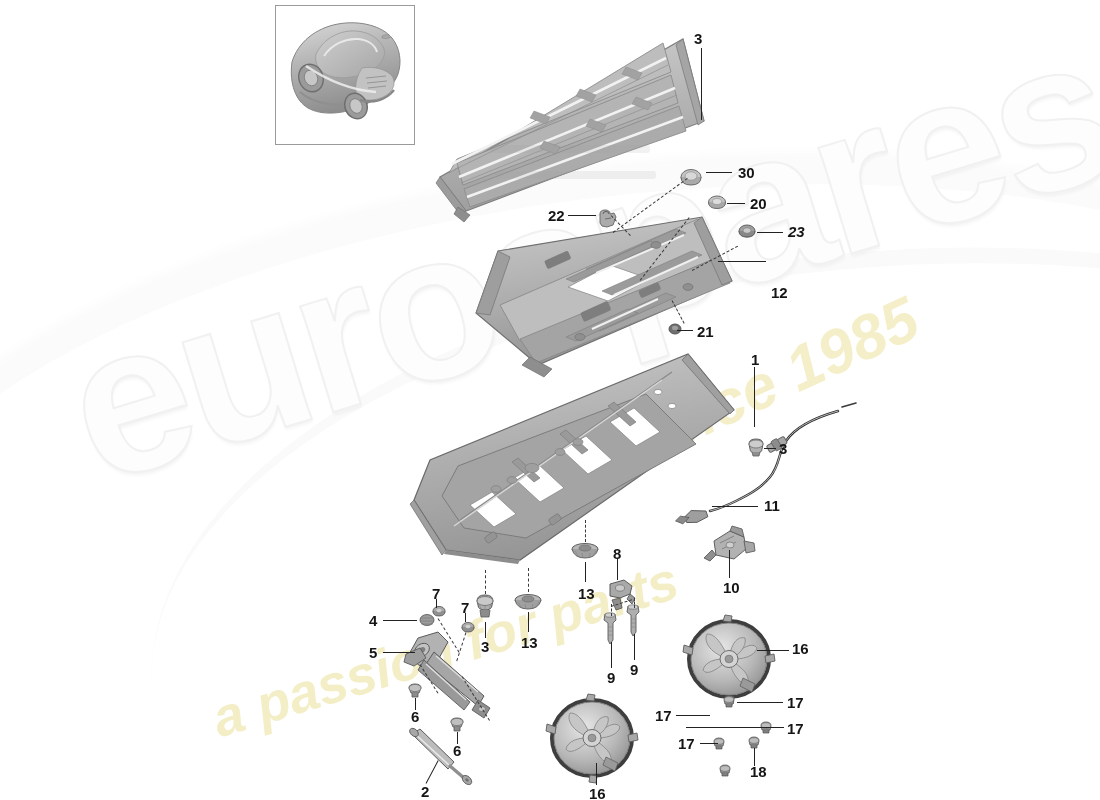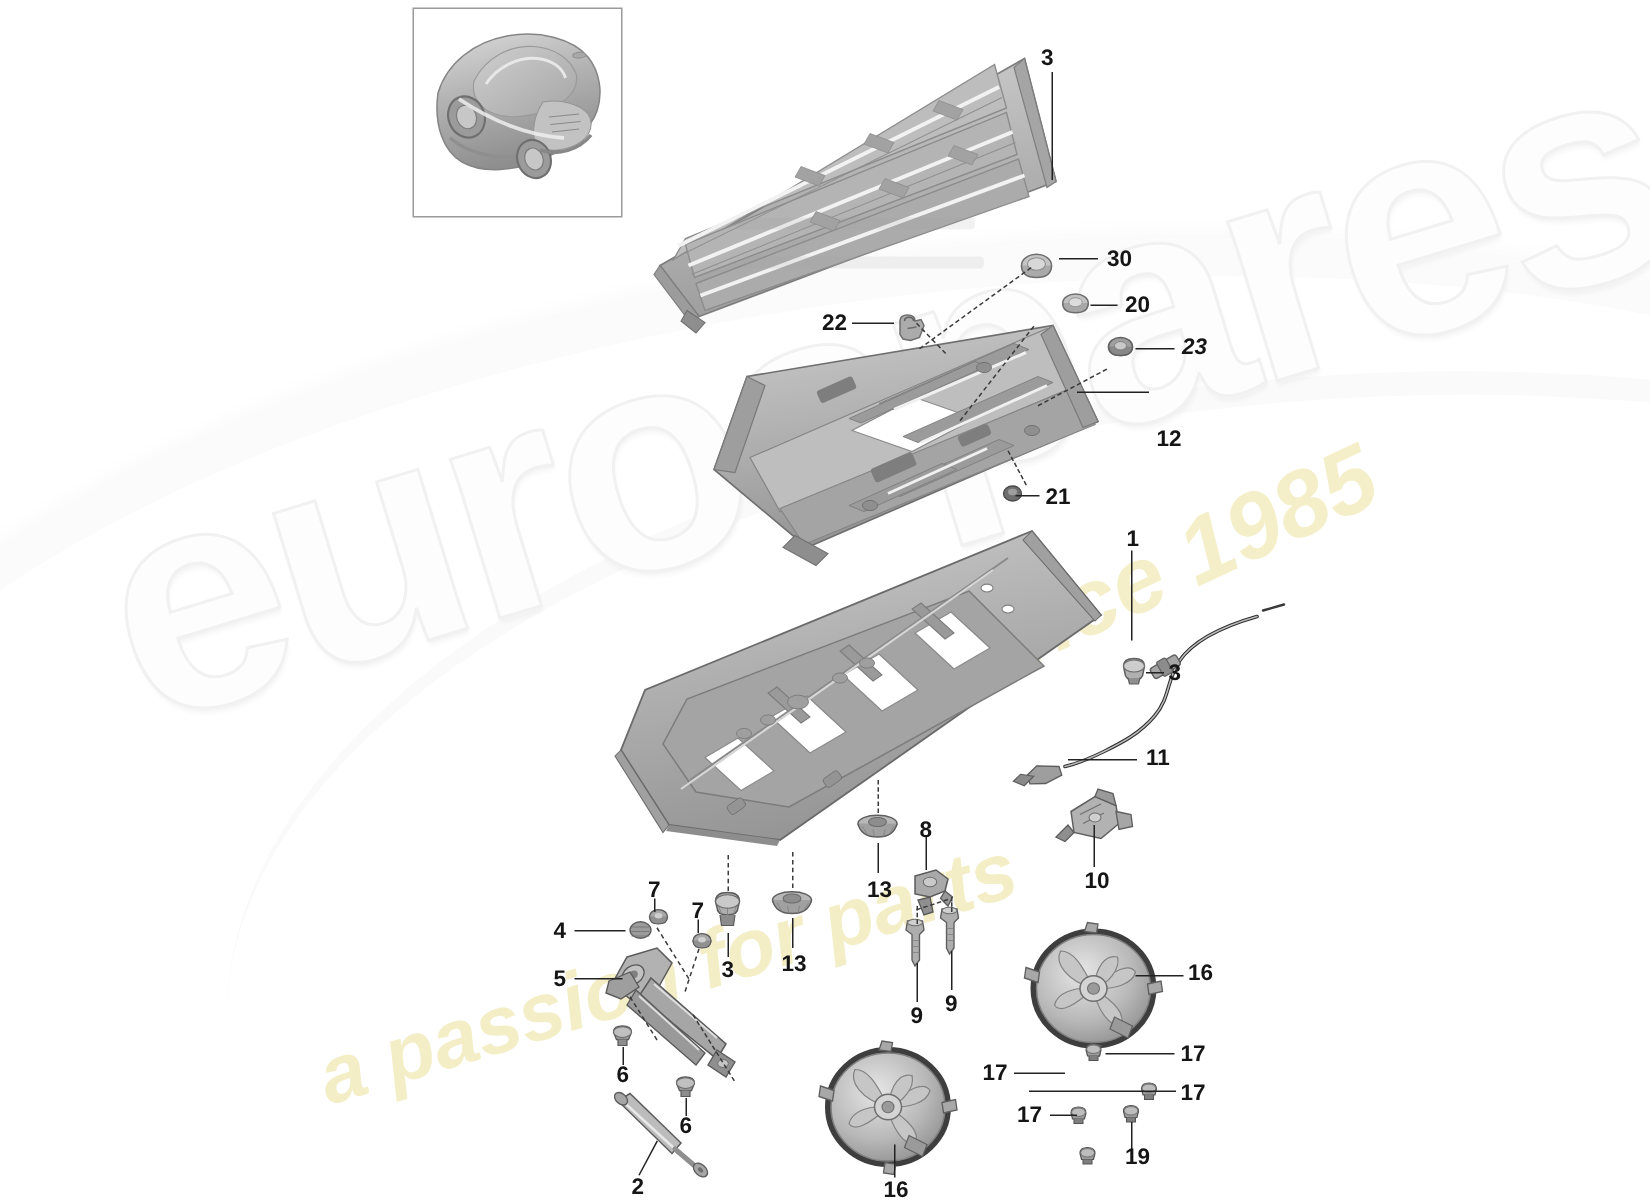--- a/index.html
+++ b/index.html
@@ -740,16 +740,16 @@
     <div class="lbl" style="left:481px; top:639px;">3</div>
     <div class="lbl" style="left:411px; top:709px;">6</div>
     <div class="lbl" style="left:453px; top:743px;">6</div>
     <div class="lbl" style="left:421px; top:784px;">2</div>
     <div class="lbl" style="left:792px; top:641px;">16</div>
     <div class="lbl" style="left:589px; top:786px;">16</div>
     <div class="lbl" style="left:787px; top:695px;">17</div>
     <div class="lbl" style="left:787px; top:721px;">17</div>
     <div class="lbl" style="left:655px; top:708px;">17</div>
     <div class="lbl" style="left:678px; top:736px;">17</div>
-    <div class="lbl" style="left:750px; top:764px;">19</div>
+    <div class="lbl" style="left:750px; top:764px;">18</div>
 
   </div>
 </div>
 
 </body></html>

